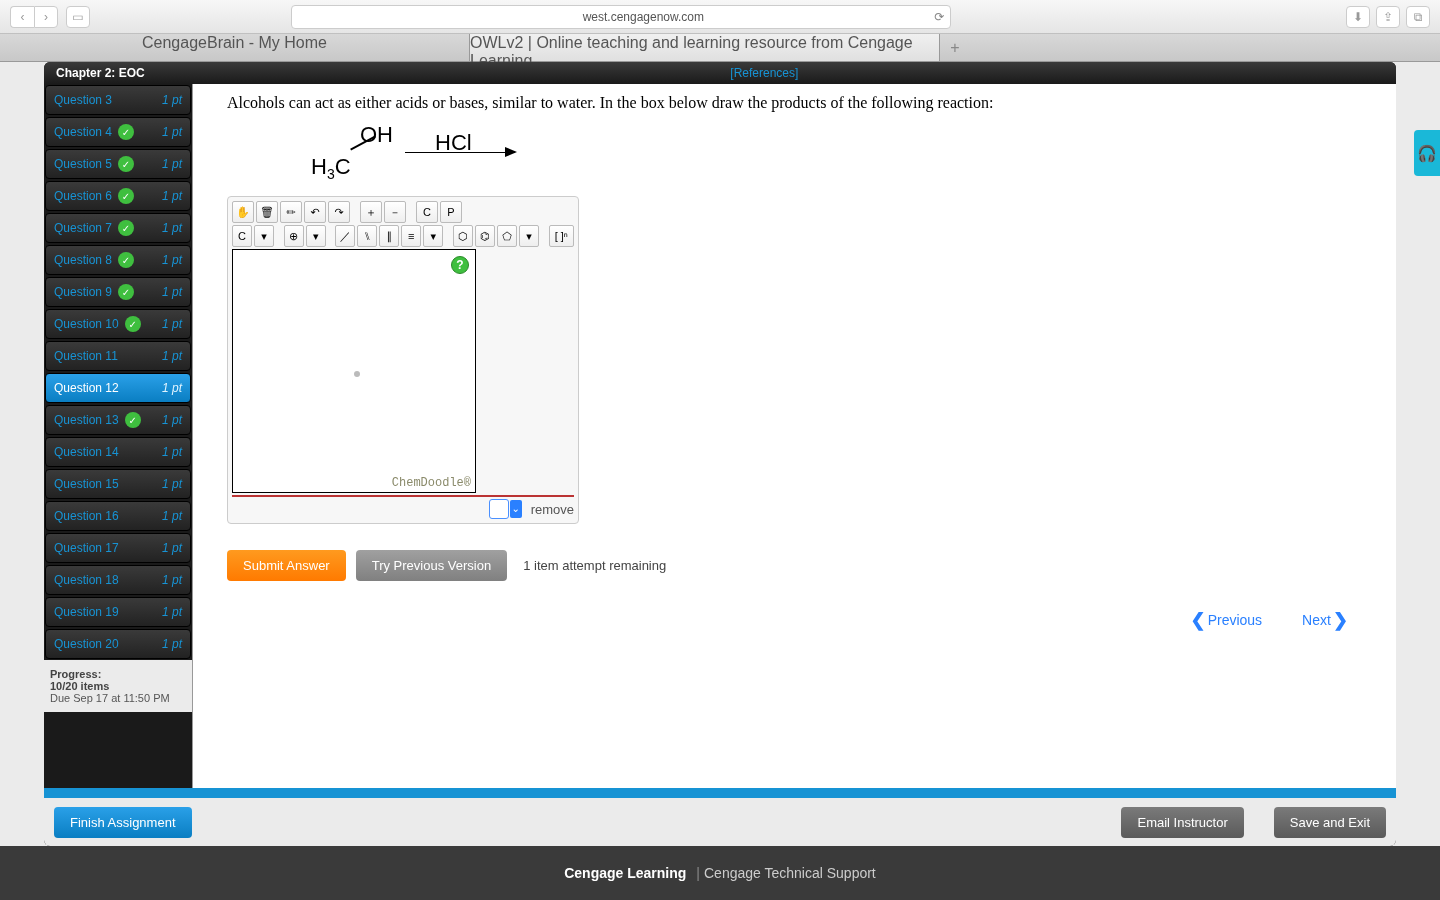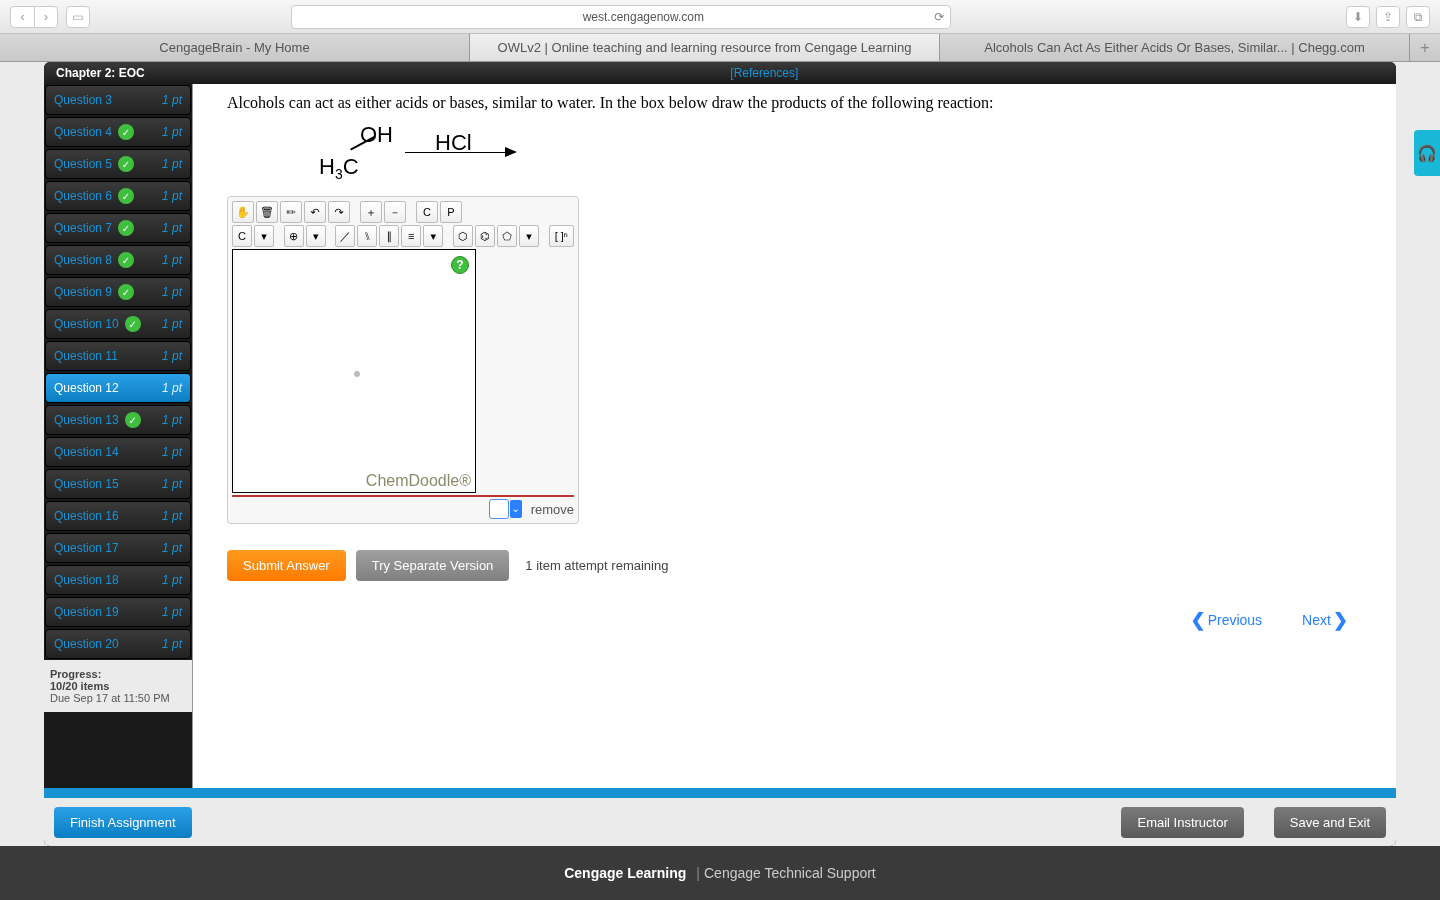--- a/index.html
+++ b/index.html
@@ -8,21 +8,21 @@
 .browser-chrome { height: 34px; background: linear-gradient(#f7f7f7,#e5e5e5); border-bottom: 1px solid #c0c0c0; display: flex; align-items: center; padding: 0 10px; gap: 8px; }
 .nav-btn { width: 24px; height: 22px; background: #fff; border: 1px solid #ccc; border-radius: 4px; display:flex; align-items:center; justify-content:center; font-size:12px; color:#999;}
 .nav-btn-group { display:flex; }
 .nav-btn-group .nav-btn:first-child{border-radius:4px 0 0 4px; border-right:none;}
 .nav-btn-group .nav-btn:last-child{border-radius:0 4px 4px 0;}
 .url-bar { flex:1; max-width: 660px; margin: 0 auto; height: 24px; background:#fff; border:1px solid #ccc; border-radius:4px; display:flex; align-items:center; justify-content:center; font-size:12px; color:#555; position:relative;padding-left:44px;}
 .url-bar .reload{position:absolute; right:6px; color:#888;}
 .right-toolbar{display:flex; gap:6px; margin-left:auto;}
 
 .tab-bar { height: 28px; background: linear-gradient(#d8d8d8,#c8c8c8); display:flex; border-bottom:1px solid #999; }
-.tab { flex:1; border-right:1px solid #999; display:flex; align-items:center; justify-content:center; font-size:13px; color:#555; max-width: 470px; }
+.tab { flex:1; border-right:1px solid #999; display:flex; align-items:flex-start; justify-content:center; font-size:16px; color:#555; max-width: 470px; }
 .tab.active { background:linear-gradient(#f0f0f0,#e0e0e0); }
 .tab-add{width:30px; display:flex;align-items:center;justify-content:center;color:#888;}
 
 .page { position:absolute; top:62px; left:0; right:0; bottom:0; background:#ebebeb; }
 .frame { position:absolute; left:44px; right:44px; top:0; bottom:54px; background:#1a1a1a; border-radius:6px; overflow:hidden; display:flex; flex-direction:column;}
 .frame-header{height:22px; background:linear-gradient(#3a3a3a,#1a1a1a); display:flex; align-items:center; padding:0 12px; font-size:12px;}
 .chapter-label{color:#fff; font-weight:bold;}
 .references{color:#1793d4; margin:0 auto; cursor:pointer;}
 
 .frame-body{flex:1; display:flex; background:#1a1a1a;}
@@ -36,37 +36,37 @@
 .progress-box b{color:#444; display:block;}
 
 .content{flex:1; background:#fff; padding:10px 18px 10px 34px; overflow:auto; position:relative; border-left:1px solid #999;}
 .prompt{font-family: 'Times New Roman', serif; font-size:16px; color:#000; margin-bottom:16px;}
 .reaction{display:flex; align-items:center; gap:12px; margin:10px 0 20px 80px; font-family:'Times New Roman',serif; font-size:22px;}
 .reaction .arrow{position:relative; width:110px; height:1px; background:#000;}
 .reaction .arrow::after{content:''; position:absolute; right:-2px; top:-5px; border-left:12px solid #000; border-top:5px solid transparent; border-bottom:5px solid transparent;}
 .reaction .hcl{position:absolute; left:30px; top:-22px;}
 .mol{position:relative; height:48px; width:86px;}
 .mol .oh{position:absolute; right:0; top:-6px;}
-.mol .h3c{position:absolute; left:12px; bottom:-6px;}
+.mol .h3c{position:absolute; left:4px; bottom:-6px;}
 .mol .h3c sub{font-size:14px;}
 .mol .bond{position:absolute; width:28px; height:2px; background:#000; left:42px; top:14px; transform:rotate(-28deg);}
 
 .hint-box{border:1px solid #ccc; border-radius:6px; padding:16px 20px; background:#fafafa; font-family:'Times New Roman',serif; font-size:15px; max-width:860px; margin-bottom:14px;}
 .hint-box ul{margin-left:30px;}
 .hint-box li{margin:4px 0;}
 
 .sketch-wrap{border:1px solid #ccc; border-radius:4px; width:352px; padding:4px; background:#f7f7f7;}
 .toolbar-row{display:flex; gap:2px; margin-bottom:2px;}
 .tbtn{width:22px;height:22px;border:1px solid #bbb; background:linear-gradient(#fff,#eee); border-radius:2px; display:flex;align-items:center;justify-content:center;font-size:11px;}
 .tbtn.w{width:28px;}
 .tbtn-spacer{width:6px;}
 .canvas{width:244px; height:244px; border:1px solid #000; background:#fff; position:relative; margin-top:2px;}
 .canvas .help{position:absolute; right:6px; top:6px; width:18px;height:18px;border-radius:9px;background:#3fbf3f;color:#fff;display:flex;align-items:center;justify-content:center;font-size:12px;font-weight:bold;border:1px solid #2a8a2a;}
 .canvas .dot{position:absolute; left:50%; top:50%; width:6px;height:6px;border-radius:3px;background:#bbb;}
-.canvas .cd{position:absolute; right:4px; bottom:2px; font-size:16px; color:#8a8a6a;}
+.canvas .cd{position:absolute; right:4px; bottom:2px; font-size:12px; color:#8a8a6a;font-family:Liberation Mono, monospace;}
 .remove-row{display:flex; justify-content:flex-end; align-items:center; gap:4px; font-size:13px; color:#555; margin-top:2px; border-top:2px solid #b33; padding-top:2px;}
 .sel{width:20px;height:20px;background:#fff;border:1px solid #4a90ff;border-radius:3px;display:inline-block; position:relative;}
 .sel::after{content:'⌄'; position:absolute; right:-14px; top:0; width:12px; height:18px; background:#2a80ff; color:#fff; border-radius:2px; font-size:10px; text-align:center; line-height:18px;}
 
 .action-row{display:flex; align-items:center; gap:10px; margin-top:26px;}
 .btn{padding:8px 16px; border-radius:4px; font-size:13px; color:#fff; border:none; cursor:pointer;}
 .btn.orange{background:linear-gradient(#ff9a1f,#ff7a00);}
 .btn.gray{background:linear-gradient(#a0a0a0,#808080);}
 .attempts{font-size:13px; color:#444; margin-left:6px;}
 
@@ -104,23 +104,20 @@
     <div class="nav-btn">⧉</div>
   </div>
 </div>
 
 <div class="tab-bar">
   <div class="tab">
       <span>CengageBrain - My Home</span>
     </div>
   <div class="tab active">
       <span>OWLv2 | Online teaching and learning resource from Cengage Learning</span>
-    </div>
-  <div class="tab">
-      <span>Alcohols Can Act As Either Acids Or Bases, Similar... | Chegg.com</span>
     </div>
   <div class="tab-add">+</div>
 </div>
 
 <div class="page">
   <div class="frame">
     <div class="frame-header">
       <span class="chapter-label">Chapter 2: EOC</span>
       <span class="references">[References]</span>
     </div>
@@ -262,21 +259,21 @@
           </div>
           <div class="remove-row">
             <span class="sel"></span>
             <span style="width:14px"></span>
             <span>remove</span>
           </div>
         </div>
 
         <div class="action-row">
           <button class="btn orange">Submit Answer</button>
-          <button class="btn gray">Try Separate Version</button>
+          <button class="btn gray">Try Previous Version</button>
           <span class="attempts">1 item attempt remaining</span>
         </div>
 
         <div class="nav-row">
           <span class="nav-link">
               <span class="chev">❮</span>
               <span>Previous</span>
             </span>
           <span class="nav-link">
               <span>Next</span>

